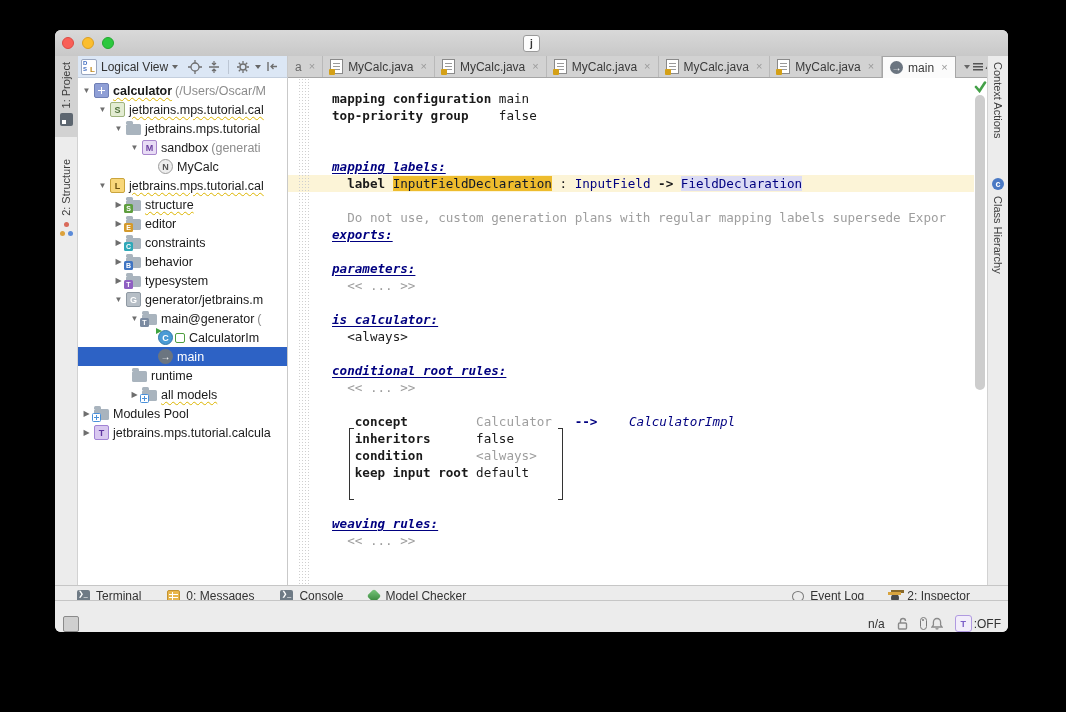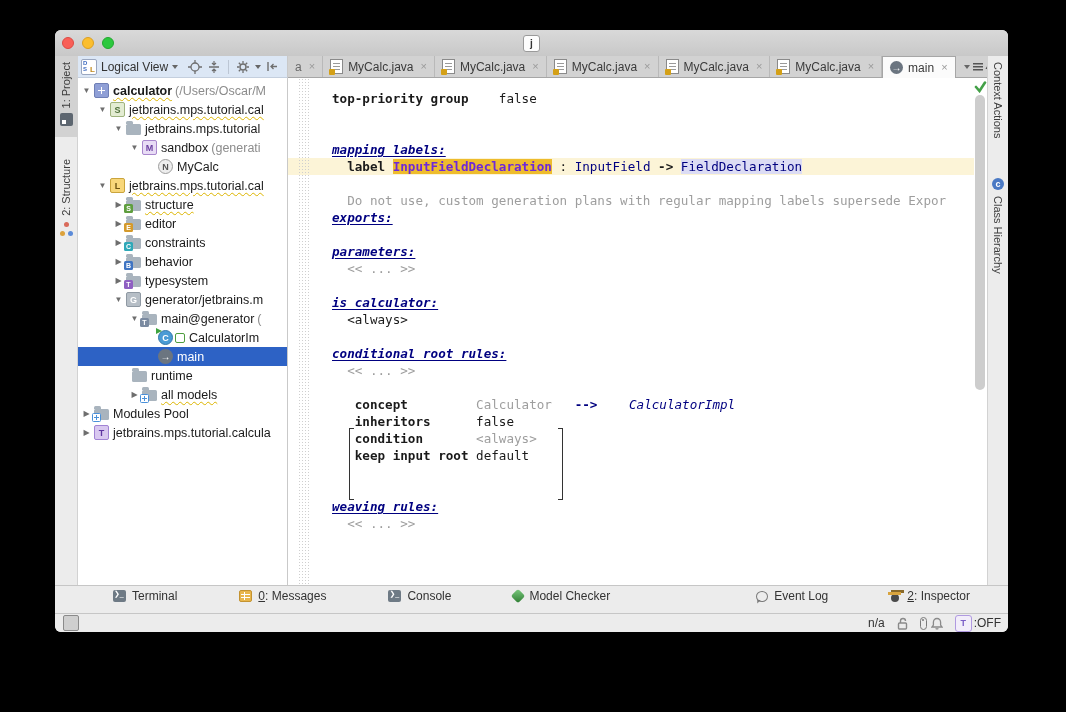--- a/index.html
+++ b/index.html
@@ -107,51 +107,51 @@
   .dotstrip{position:absolute;left:10px;top:0;bottom:0;width:11px;z-index:3;
       background-image:radial-gradient(#cfcfcf 0.8px,transparent 0.9px);background-size:3px 3px;}
   .lines{position:absolute;left:0;top:12px;right:14px;}
   .cline{height:17px;line-height:17px;white-space:pre;padding-left:44px;}
   .cline.hl{background:#fcf4d7;}
   .seg-kw{font-weight:bold;color:#1a1a1a;}
   .seg-pl{color:#1a1a1a;}
   .seg-hdr{color:#000080;font-weight:bold;font-style:italic;text-decoration:underline;text-underline-offset:2px;}
   .seg-gray{color:#9e9e9e;}
   .seg-navy{color:#000080;}
-  .seg-gold{color:#6d28d9;background:#eebc2d;font-weight:bold;}
+  .seg-gold{color:#0f172a;background:#eebc2d;}
   .seg-lav{color:#000080;background:#dcdcf4;}
   .seg-bnavy{color:#000080;font-weight:bold;}
   .seg-inavy{color:#000080;font-style:italic;margin-left:24px;}
   .bracket{position:absolute;width:5px;box-sizing:border-box;z-index:2;}
   .bracket.l{border:1.6px solid #333;border-right:none;}
   .bracket.r{border:1.6px solid #333;border-left:none;}
   .vscroll{position:absolute;right:3px;top:17px;width:10px;height:295px;background:#cdcdcd;border-radius:5px;}
   .okcheck{position:absolute;right:1px;top:3px;}
   
   .toolbar-bottom{position:absolute;left:0;right:0;bottom:26px;height:21px;background:#ececec;
       border-top:1px solid #c6c6c6;display:flex;align-items:center;font-size:12px;color:#333;box-sizing:border-box;}
   .tb-left{display:flex;gap:26px;padding-left:22px;align-items:center;}
   .tb-right{display:flex;gap:24px;margin-left:auto;padding-right:38px;align-items:center;}
-  .tb-item{display:flex;align-items:center;gap:6px;cursor:default;margin-left:36px;}
+  .tb-item{display:flex;align-items:center;gap:6px;cursor:default;}
   .tb-item u{text-decoration:underline;}
   .ic-term{width:13px;height:12px;background:#6e7a85;border-radius:2px;position:relative;}
   .ic-term::after{content:"\276F_";position:absolute;left:1px;top:0px;font-size:7px;color:#fff;}
   .ic-msg{width:13px;height:12px;background:#e8b64c;border:1px solid #c49331;border-radius:2px;box-sizing:border-box;position:relative;}
   .ic-msg::after{content:"";position:absolute;inset:1px;background:
       linear-gradient(#fff,#fff) 0 33%/100% 1px no-repeat,linear-gradient(#fff,#fff) 0 66%/100% 1px no-repeat,
       linear-gradient(#fff,#fff) 30% 0/1px 100% no-repeat;}
   .ic-diamond{width:10px;height:10px;background:linear-gradient(135deg,#7bc97e,#2e7d32);transform:rotate(45deg);border-radius:2px;}
   .ic-balloon{width:12px;height:11px;border:1.5px solid #7a7a7a;border-radius:50%;position:relative;box-sizing:border-box;}
   .ic-balloon::after{content:"";position:absolute;left:0px;bottom:-3px;width:4px;height:4px;background:#7a7a7a;
       clip-path:polygon(0 0,100% 0,0 100%);}
   .ic-spy{width:13px;height:12px;position:relative;}
   .ic-spy::before{content:"";position:absolute;left:3px;bottom:0;width:8px;height:8px;border-radius:50%;background:#4a4a4a;}
   .ic-spy::after{content:"";position:absolute;left:0;top:2px;width:13px;height:2.5px;background:#d9a43e;box-shadow:3px -2px 0 0 #8a6a2a;}
-  .statusbar{position:absolute;left:0;right:0;bottom:0;height:19px;background:#ececec;border-top:1px solid #c6c6c6;
-      display:flex;align-items:center;font-size:12px;color:#333;box-sizing:border-box;padding:0 4px;}
+  .statusbar{position:absolute;left:0;right:0;bottom:0;height:32px;background:#ececec;border-top:1px solid #c6c6c6;
+      display:flex;align-items:flex-end;font-size:12px;color:#333;box-sizing:border-box;padding:0 4px;}
   .sb-toggle{width:14px;height:14px;border:1px solid #8a8a8a;background:#cfcfcf;border-radius:2px;margin-left:4px;}
   .sb-right{margin-left:auto;display:flex;align-items:center;gap:12px;padding-right:3px;}
   .t-badge{width:15px;height:15px;border:1px solid #b09ae0;background:#f2edfa;border-radius:3px;color:#7b5ec7;
       font-size:9px;font-weight:bold;display:flex;align-items:center;justify-content:center;}
   .t-off{display:flex;align-items:center;gap:2px;}
   .ic-capsule{width:7px;height:13px;border:1.5px solid #7a7a7a;border-radius:4px;position:relative;box-sizing:border-box;}
   .ic-capsule::after{content:"";position:absolute;left:1px;top:1px;width:2px;height:2px;border-radius:50%;background:#7a7a7a;}
 </style>
 </head>
 <body>
@@ -420,20 +420,21 @@
         <div class="tab-dropdown">
           <span class="chev"></span>
           <span class="dd-lines"></span>
           <span>4</span>
         </div>
       </div>
 
     <div class="editor">
       <div class="dotstrip"></div>
       <div class="lines" id="editor-lines">
+          <div class="cline"><span class="seg-kw">mapping configuration </span><span class="seg-pl">main</span></div>
           <div class="cline"><span class="seg-kw">top-priority group</span><span class="seg-pl">    false</span></div>
           <div class="cline"></div>
           <div class="cline"></div>
           <div class="cline"><span class="seg-hdr">mapping labels:</span></div>
           <div class="cline hl"><span class="seg-pl">  </span><span class="seg-kw">label </span><span class="seg-gold">InputFieldDeclaration</span><span class="seg-pl"> : </span><span class="seg-navy">InputField</span><span class="seg-kw"> -&gt; </span><span class="seg-lav">FieldDeclaration</span></div>
           <div class="cline"></div>
           <div class="cline"><span class="seg-gray">  Do not use, custom generation plans with regular mapping labels supersede Expor</span></div>
           <div class="cline"><span class="seg-hdr">exports:</span></div>
           <div class="cline"></div>
           <div class="cline"><span class="seg-hdr">parameters:</span></div>

